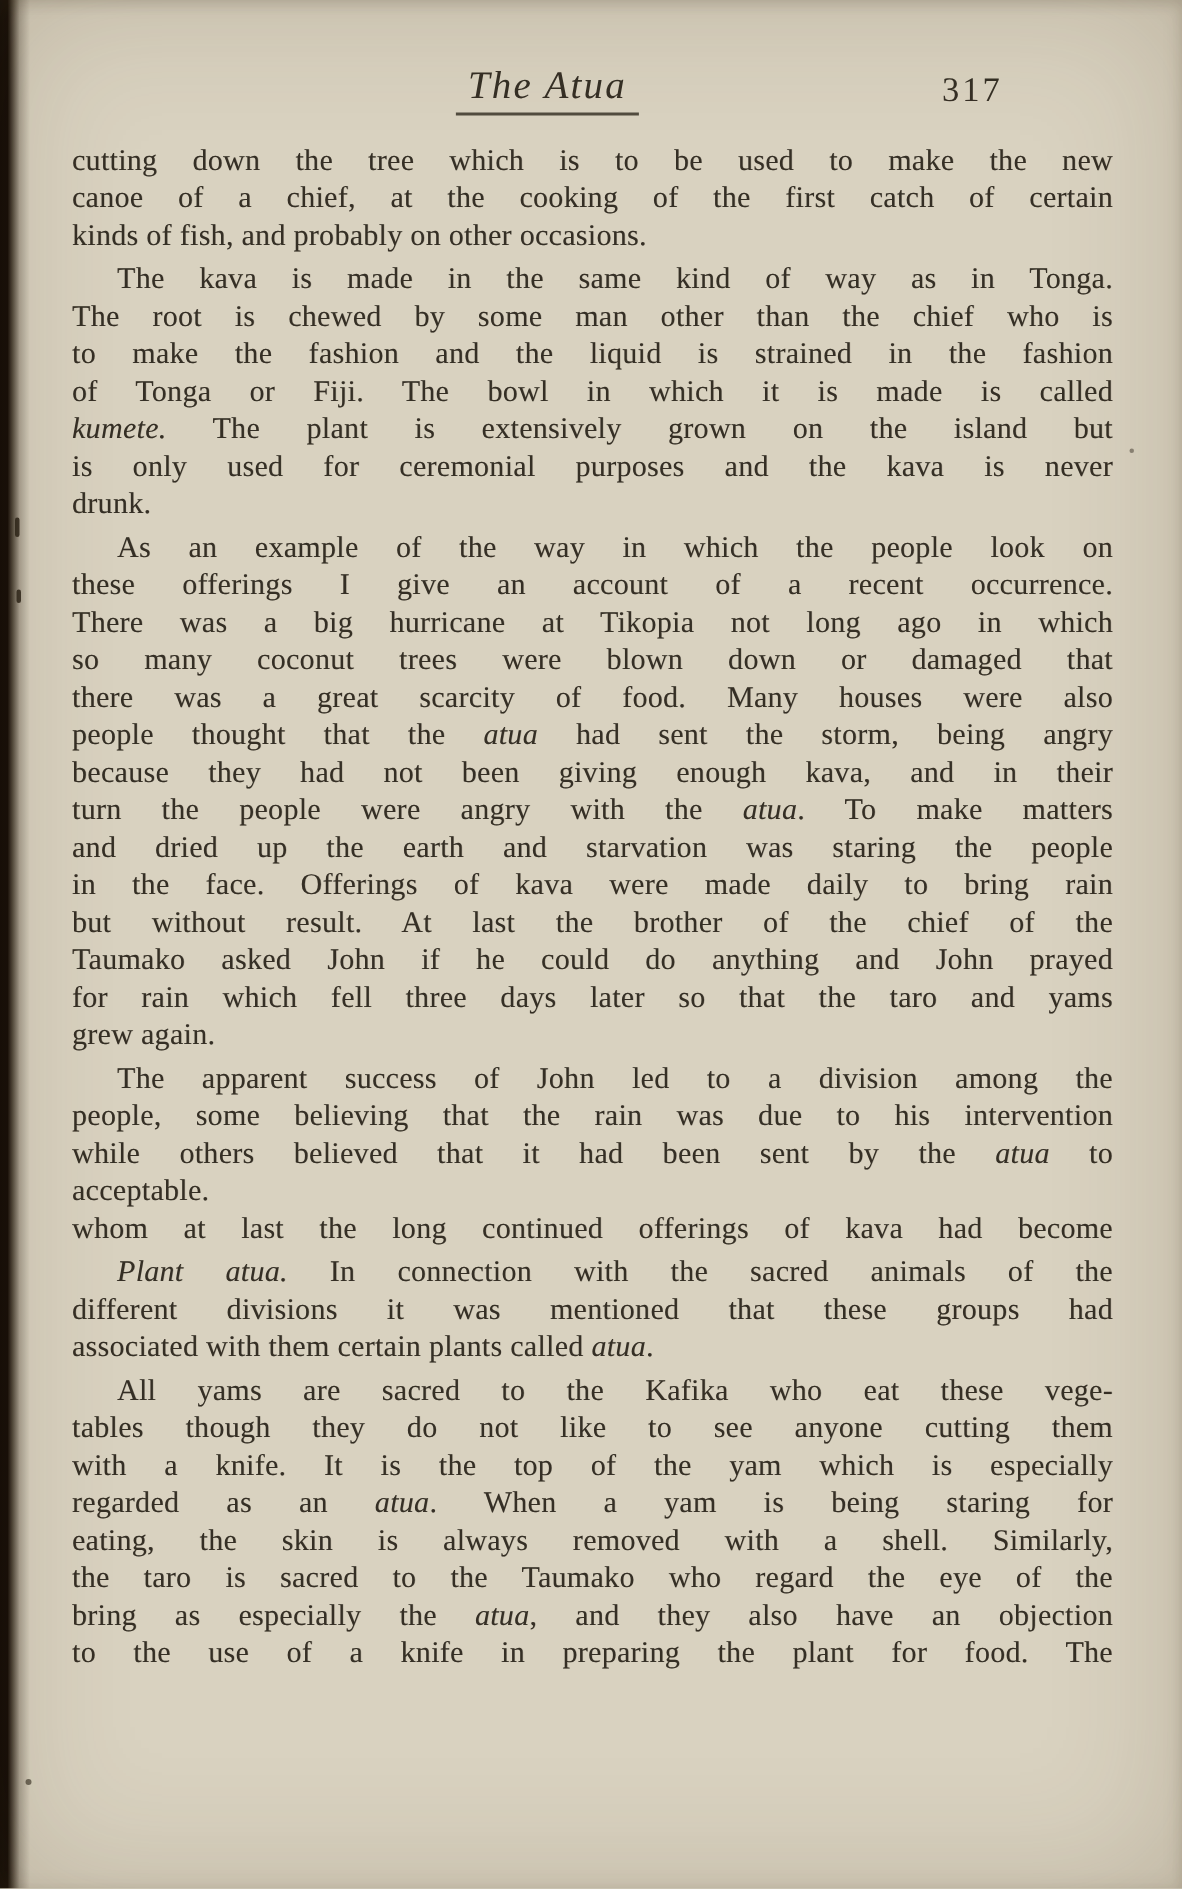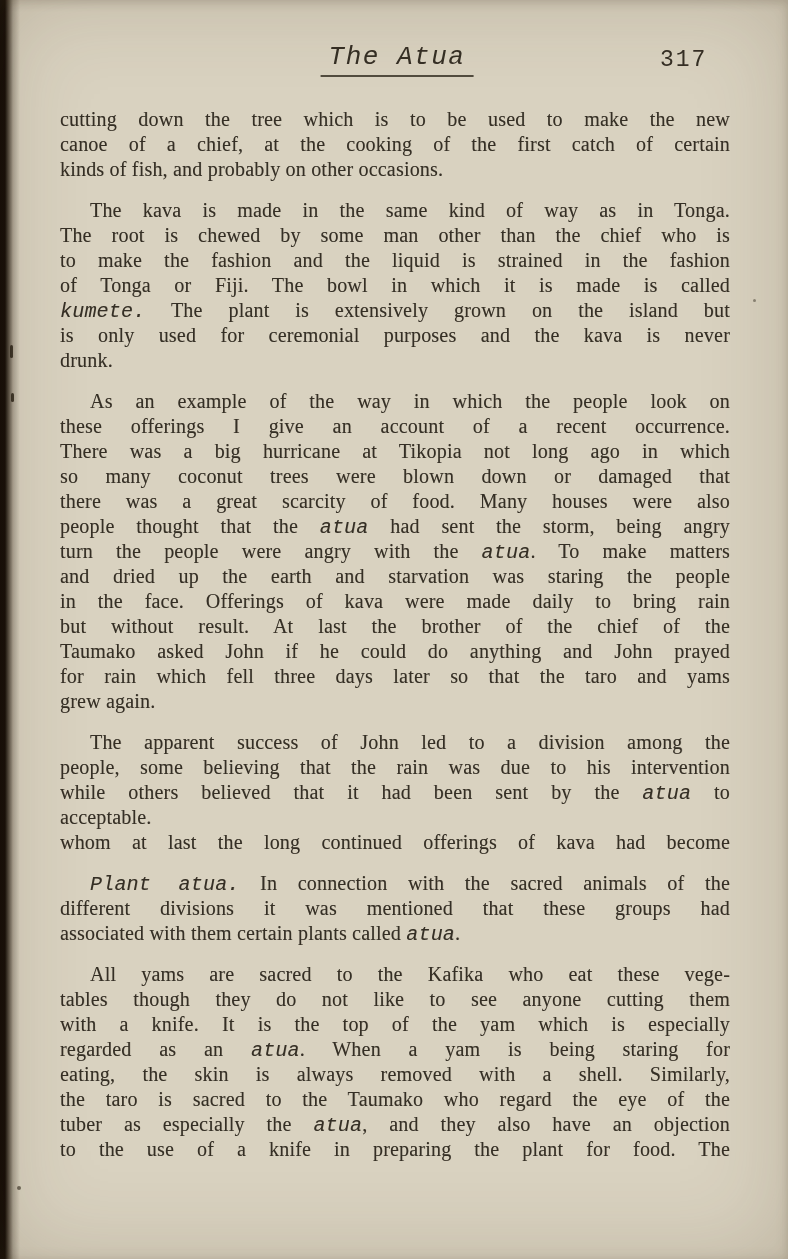--- a/index.html
+++ b/index.html
@@ -43,24 +43,23 @@
     z-index: 4;
   }
   .speck.s1 { left: 10px; top: 345px; width: 3px; height: 13px; }
   .speck.s2 { left: 11px; top: 393px; width: 3px; height: 9px; }
   .speck.s3 { left: 17px; top: 1186px; width: 4px; height: 4px; opacity: 0.6; }
   .speck.s4 { left: 753px; top: 299px; width: 3px; height: 3px; opacity: 0.45; }
 
   .header {
     position: absolute;
     top: 42px;
-    left: 60px;
+    left: 28px;
     width: 702px;
     height: 42px;
-    font-family: Liberation Mono, monospace;
   }
   .running-title {
     position: absolute;
     left: 50%;
     transform: translateX(-50%);
     margin-left: -14px;
     top: 0;
     font-style: italic;
     font-size: 26px;
     letter-spacing: 1.5px;
@@ -79,34 +78,34 @@
   .text-block {
     position: absolute;
     top: 91px;
     left: 44px;
     width: 702px;
     font-size: 20px;
     line-height: 25px;
     letter-spacing: 0.2px;
     text-shadow: 0.3px 0.3px 0 rgba(53, 47, 37, 0.30);
   }
-  .paragraph { margin: 16px; }
+  .paragraph { margin: 4px; }
   .line {
     height: 25px;
     overflow: hidden;
     text-align: justify;
     text-align-last: justify;
     -moz-text-align-last: justify;
   }
   .line.indent { text-indent: 30px; }
   .line.endline {
     text-align-last: left;
     -moz-text-align-last: left;
   }
-  .it { font-style: italic; font-family: Liberation Mono, monospace; }
+  .it { font-style: italic; }
 </style>
 </head>
 <body>
 
 <div class="binding"></div>
 <div class="speck s1"></div>
 <div class="speck s2"></div>
 <div class="speck s3"></div>
 <div class="speck s4"></div>
 
@@ -130,20 +129,21 @@
       <div class="line"><span>is only used for ceremonial purposes and the kava is never</span></div>
       <div class="line endline"><span>drunk.</span></div>
     </div>
     <div class="paragraph">
       <div class="line indent"><span>As an example of the way in which the people look on</span></div>
       <div class="line"><span>these offerings I give an account of a recent occurrence.</span></div>
       <div class="line"><span>There was a big hurricane at Tikopia not long ago in which</span></div>
       <div class="line"><span>so many coconut trees were blown down or damaged that</span></div>
       <div class="line"><span>there was a great scarcity of food.  Many houses were also</span></div>
       <div class="line"><span>people thought that the </span><span class="it">atua</span><span> had sent the storm, being angry</span></div>
+      <div class="line"><span>because they had not been giving enough kava, and in their</span></div>
       <div class="line"><span>turn the people were angry with the </span><span class="it">atua</span><span>.  To make matters</span></div>
       <div class="line"><span>and dried up the earth and starvation was staring the people</span></div>
       <div class="line"><span>in the face.  Offerings of kava were made daily to bring rain</span></div>
       <div class="line"><span>but without result.  At last the brother of the chief of the</span></div>
       <div class="line"><span>Taumako asked John if he could do anything and John prayed</span></div>
       <div class="line"><span>for rain which fell three days later so that the taro and yams</span></div>
       <div class="line endline"><span>grew again.</span></div>
     </div>
     <div class="paragraph">
       <div class="line indent"><span>The apparent success of John led to a division among the</span></div>
@@ -157,18 +157,18 @@
       <div class="line"><span>different divisions it was mentioned that these groups had</span></div>
       <div class="line endline"><span>associated with them certain plants called </span><span class="it">atua</span><span>.</span></div>
     </div>
     <div class="paragraph">
       <div class="line indent"><span>All yams are sacred to the Kafika who eat these vege-</span></div>
       <div class="line"><span>tables though they do not like to see anyone cutting them</span></div>
       <div class="line"><span>with a knife.  It is the top of the yam which is especially</span></div>
       <div class="line"><span>regarded as an </span><span class="it">atua</span><span>.  When a yam is being staring for</span></div>
       <div class="line"><span>eating, the skin is always removed with a shell.  Similarly,</span></div>
       <div class="line"><span>the taro is sacred to the Taumako who regard the eye of the</span></div>
-      <div class="line"><span>tuber as especially the </span><span class="it">atua</span><span>, and they also have an objection</span></div>
+      <div class="line"><span>bring as especially the </span><span class="it">atua</span><span>, and they also have an objection</span></div>
       <div class="line"><span>to the use of a knife in preparing the plant for food.  The</span></div>
     </div>
   </div>
 
 <div class="vignette"></div>
 
 </body></html>

